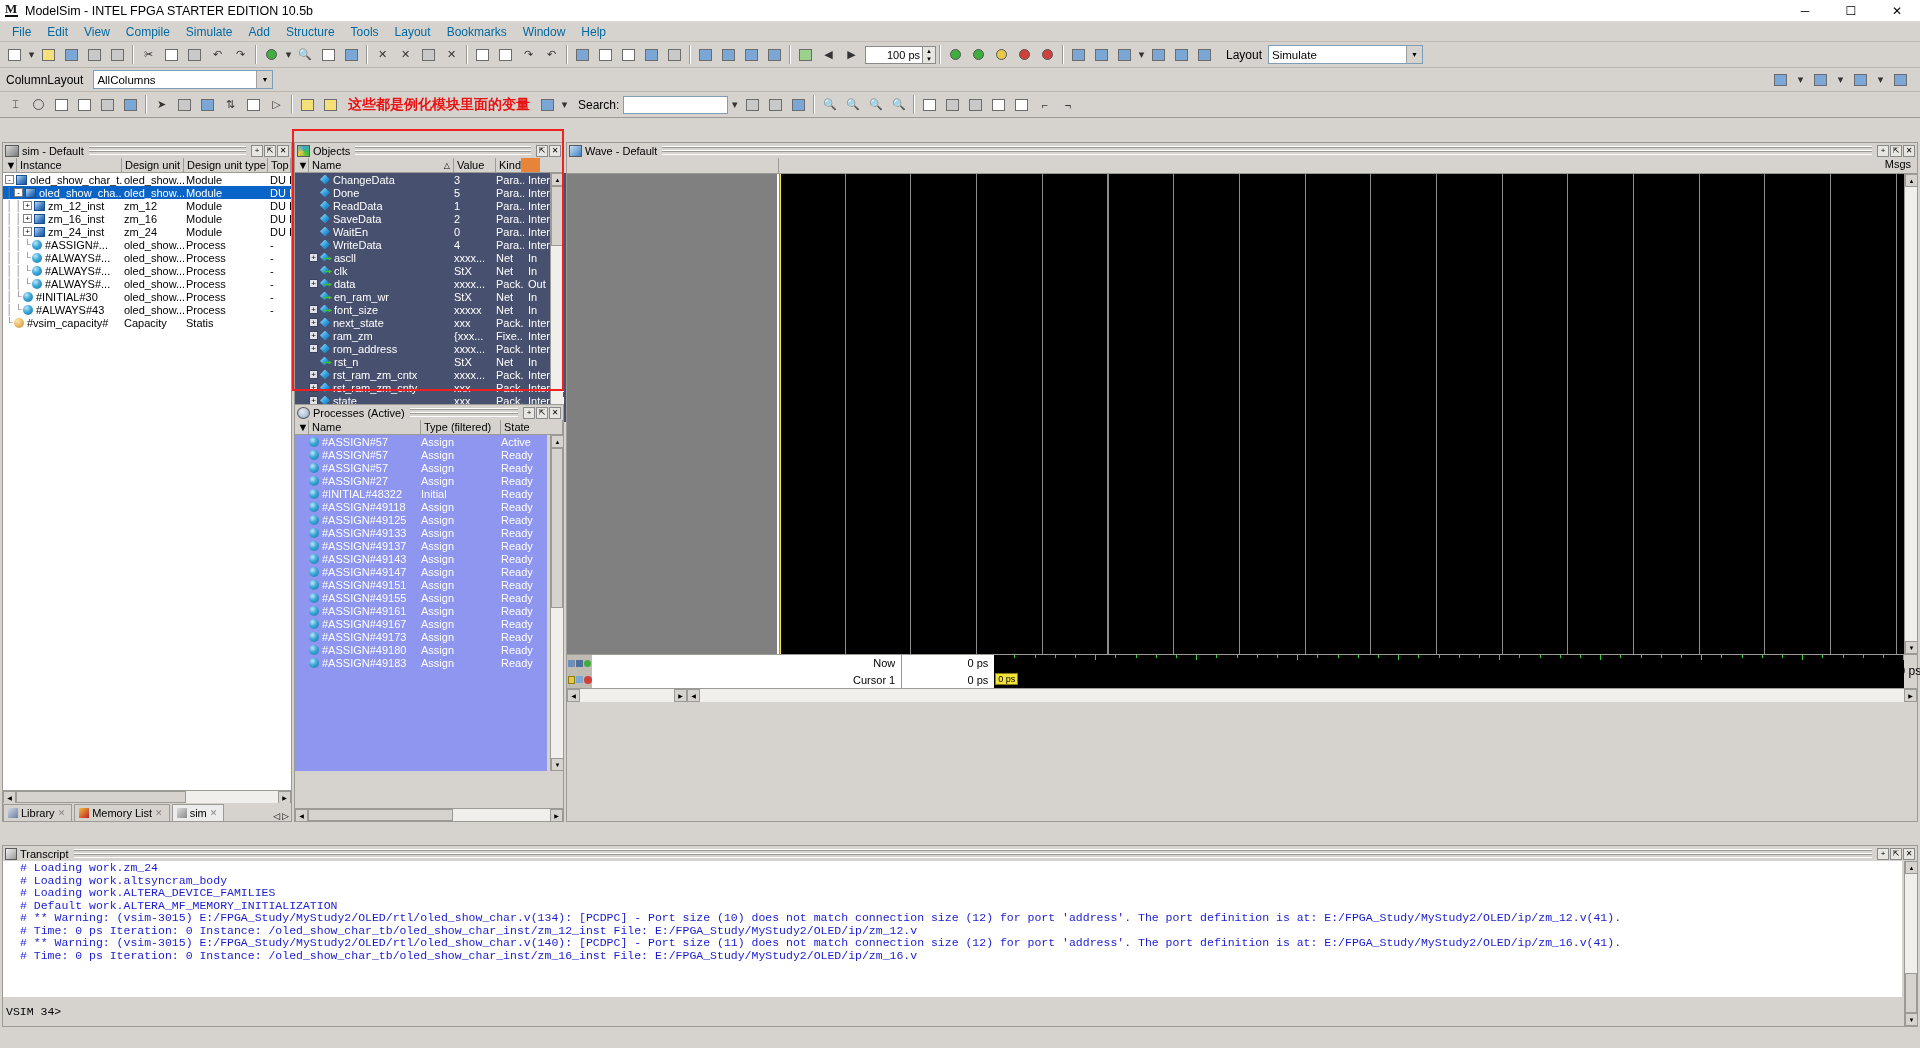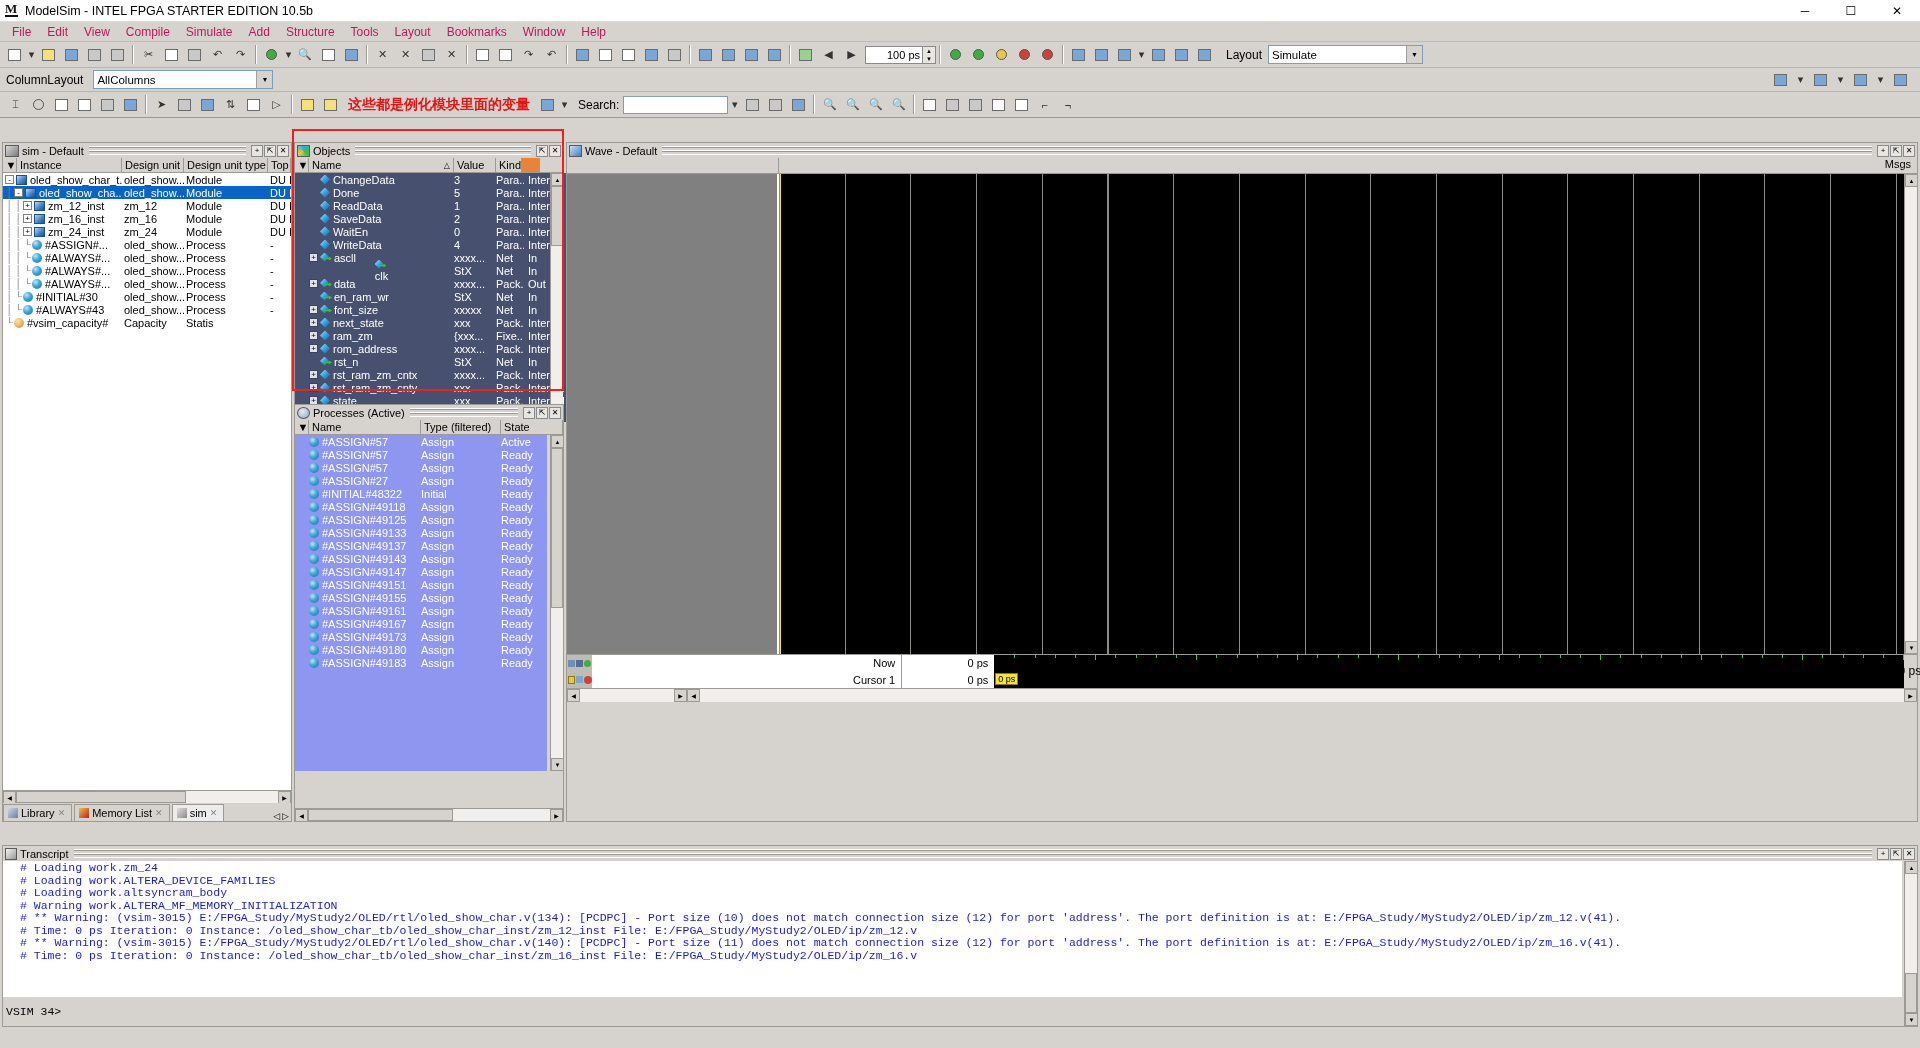--- a/index.html
+++ b/index.html
@@ -35,21 +35,21 @@
   .win-btn {
     width: 46px; height: 22px; display: flex; align-items: center; justify-content: center;
     font-size: 12px; color: #000;
   }
 
   
   .menubar {
     height: 20px; display: flex; align-items: center; padding-left: 4px;
     background: #d6d3ce; border-bottom: 1px solid #c0bcb4;
   }
-  .menu-item { padding: 2px 8px; font-size: 12px; color: #be185d; }
+  .menu-item { padding: 2px 8px; font-size: 12px; color: #0369a1; }
 
   
   .toolbar {
     height: 26px; display: flex; align-items: center;
     background: #d6d3ce; border-bottom: 1px solid #bab6ae; padding-left: 3px;
   }
   .tb-btn {
     width: 21px; height: 21px; margin: 0 1px; position: relative;
     display: flex; align-items: center; justify-content: center;
     font-size: 11px; color: #333; border: 1px solid transparent;
@@ -748,21 +748,21 @@
             <span class="obj-exp">+</span>
             <span class="netarrow"></span>
             <span>ascll</span>
           </span>
           <span class="c" style="width:42px;">xxxx...</span>
           <span class="c" style="width:28px;">Net</span>
           <span class="c" style="flex:1; padding-left:4px;">In</span>
         </div>
         <div class="obj-row">
           <span class="c" style="width:14px;"></span>
-          <span class="c" style="width:145px; display:flex; align-items:center;flex-direction:column;">
+          <span class="c" style="width:145px; display:flex; align-items:center;">
             <span style="width:11px;flex:none;"></span>
             <span class="netarrow"></span>
             <span>clk</span>
           </span>
           <span class="c" style="width:42px;">StX</span>
           <span class="c" style="width:28px;">Net</span>
           <span class="c" style="flex:1; padding-left:4px;">In</span>
         </div>
         <div class="obj-row">
           <span class="c" style="width:14px;"></span>
@@ -1218,23 +1218,23 @@
       <span class="panel-title">Transcript</span>
       <span class="grip"></span>
       <span class="panel-btns">
         <span class="pbtn">+</span>
         <span class="pbtn">⇱</span>
         <span class="pbtn">✕</span>
       </span>
     </div>
     <div class="transcript-body" id="tr-body" style="height:136px; width:1899px;">
         <div class="tr-line"># Loading work.zm_24</div>
+        <div class="tr-line"># Loading work.altsyncram_body</div>
         <div class="tr-line"># Loading work.ALTERA_DEVICE_FAMILIES</div>
-        <div class="tr-line"># Loading work.altsyncram_body</div>
-        <div class="tr-line"># Warning work.ALTERA_MF_MEMORY_INITIALIZATION</div>
+        <div class="tr-line"># Default work.ALTERA_MF_MEMORY_INITIALIZATION</div>
         <div class="tr-line"># ** Warning: (vsim-3015) E:/FPGA_Study/MyStudy2/OLED/rtl/oled_show_char.v(134): [PCDPC] - Port size (10) does not match connection size (12) for port 'address'. The port definition is at: E:/FPGA_Study/MyStudy2/OLED/ip/zm_12.v(41).</div>
         <div class="tr-line">#    Time: 0 ps  Iteration: 0  Instance: /oled_show_char_tb/oled_show_char_inst/zm_12_inst File: E:/FPGA_Study/MyStudy2/OLED/ip/zm_12.v</div>
         <div class="tr-line"># ** Warning: (vsim-3015) E:/FPGA_Study/MyStudy2/OLED/rtl/oled_show_char.v(140): [PCDPC] - Port size (11) does not match connection size (12) for port 'address'. The port definition is at: E:/FPGA_Study/MyStudy2/OLED/ip/zm_16.v(41).</div>
         <div class="tr-line">#    Time: 0 ps  Iteration: 0  Instance: /oled_show_char_tb/oled_show_char_inst/zm_16_inst File: E:/FPGA_Study/MyStudy2/OLED/ip/zm_16.v</div>
       </div>
     <div class="vscroll" style="position:absolute; right:0; top:15px; height:165px;">
       <div class="sbtn">▲</div>
       <div class="strack"></div>
       <div class="sthumb" style="height:40px;"></div>
       <div class="sbtn">▼</div>

